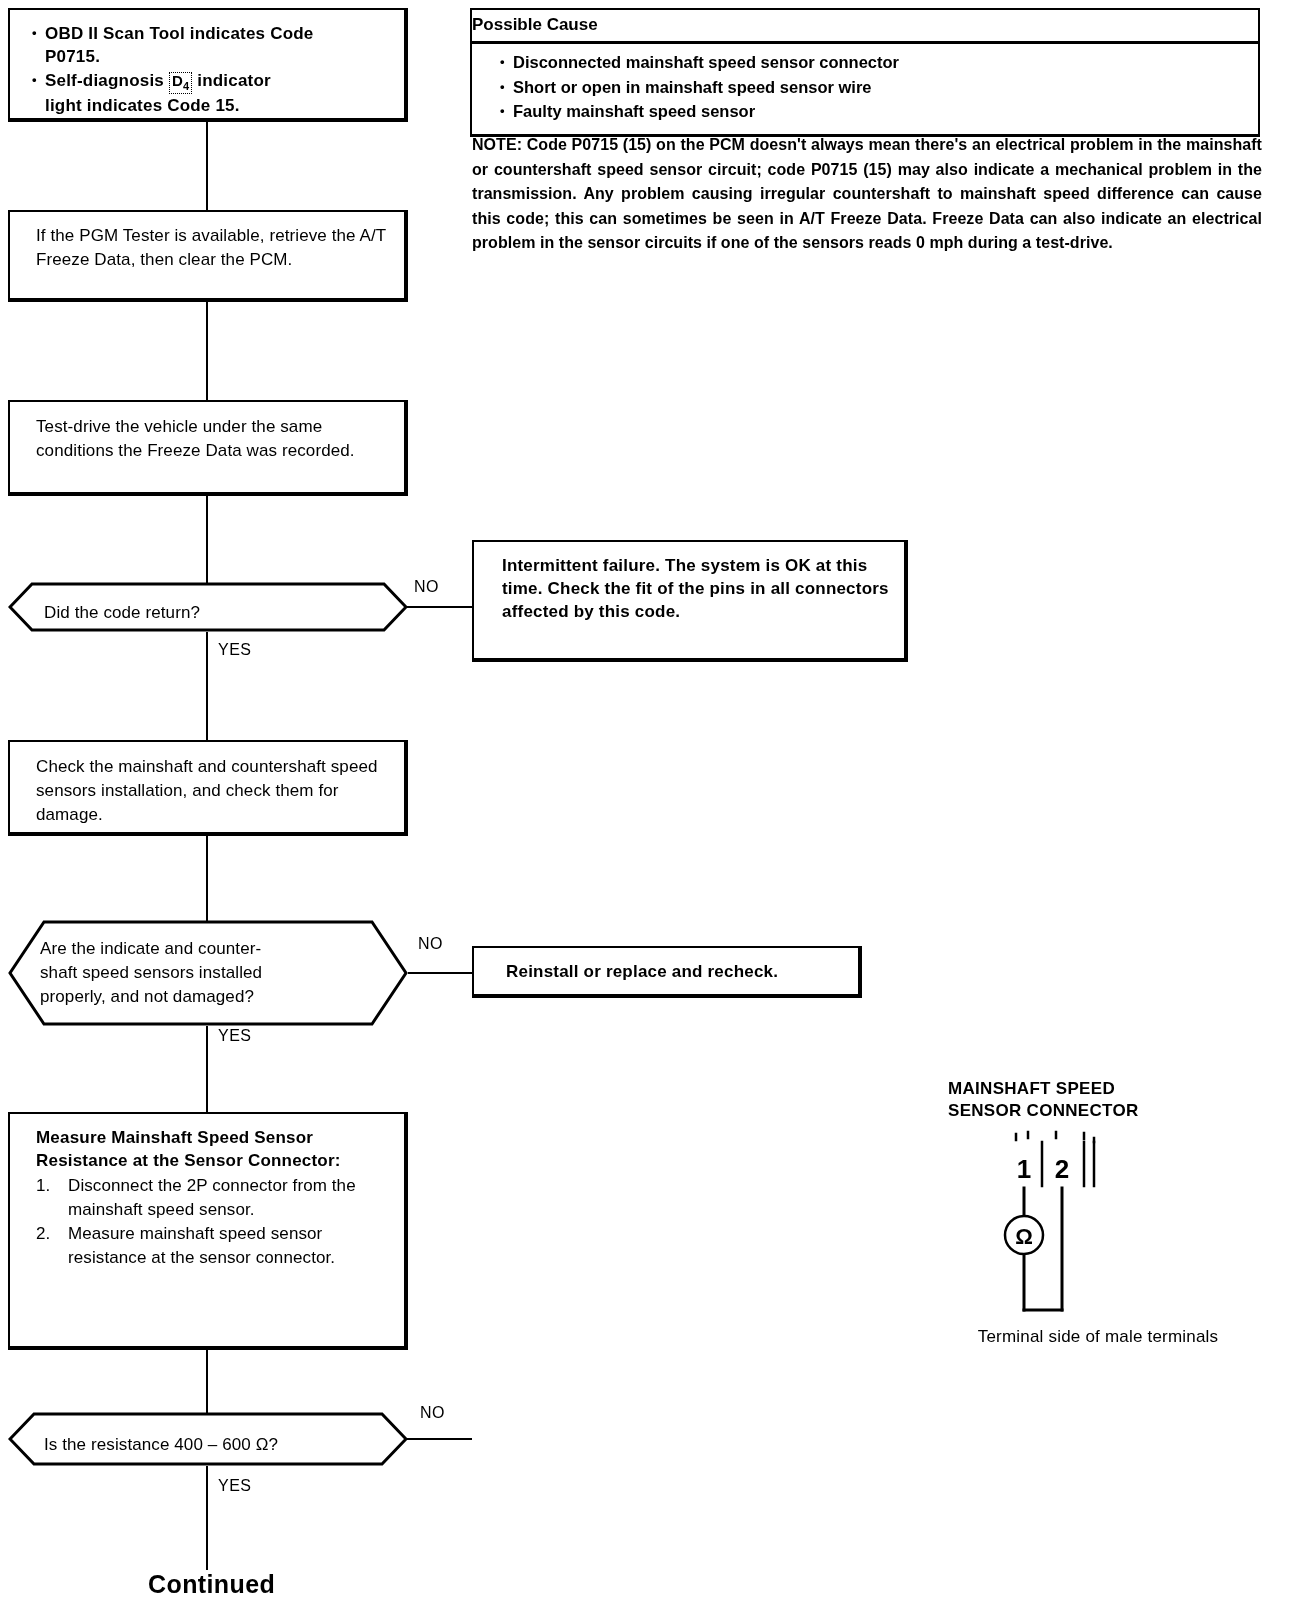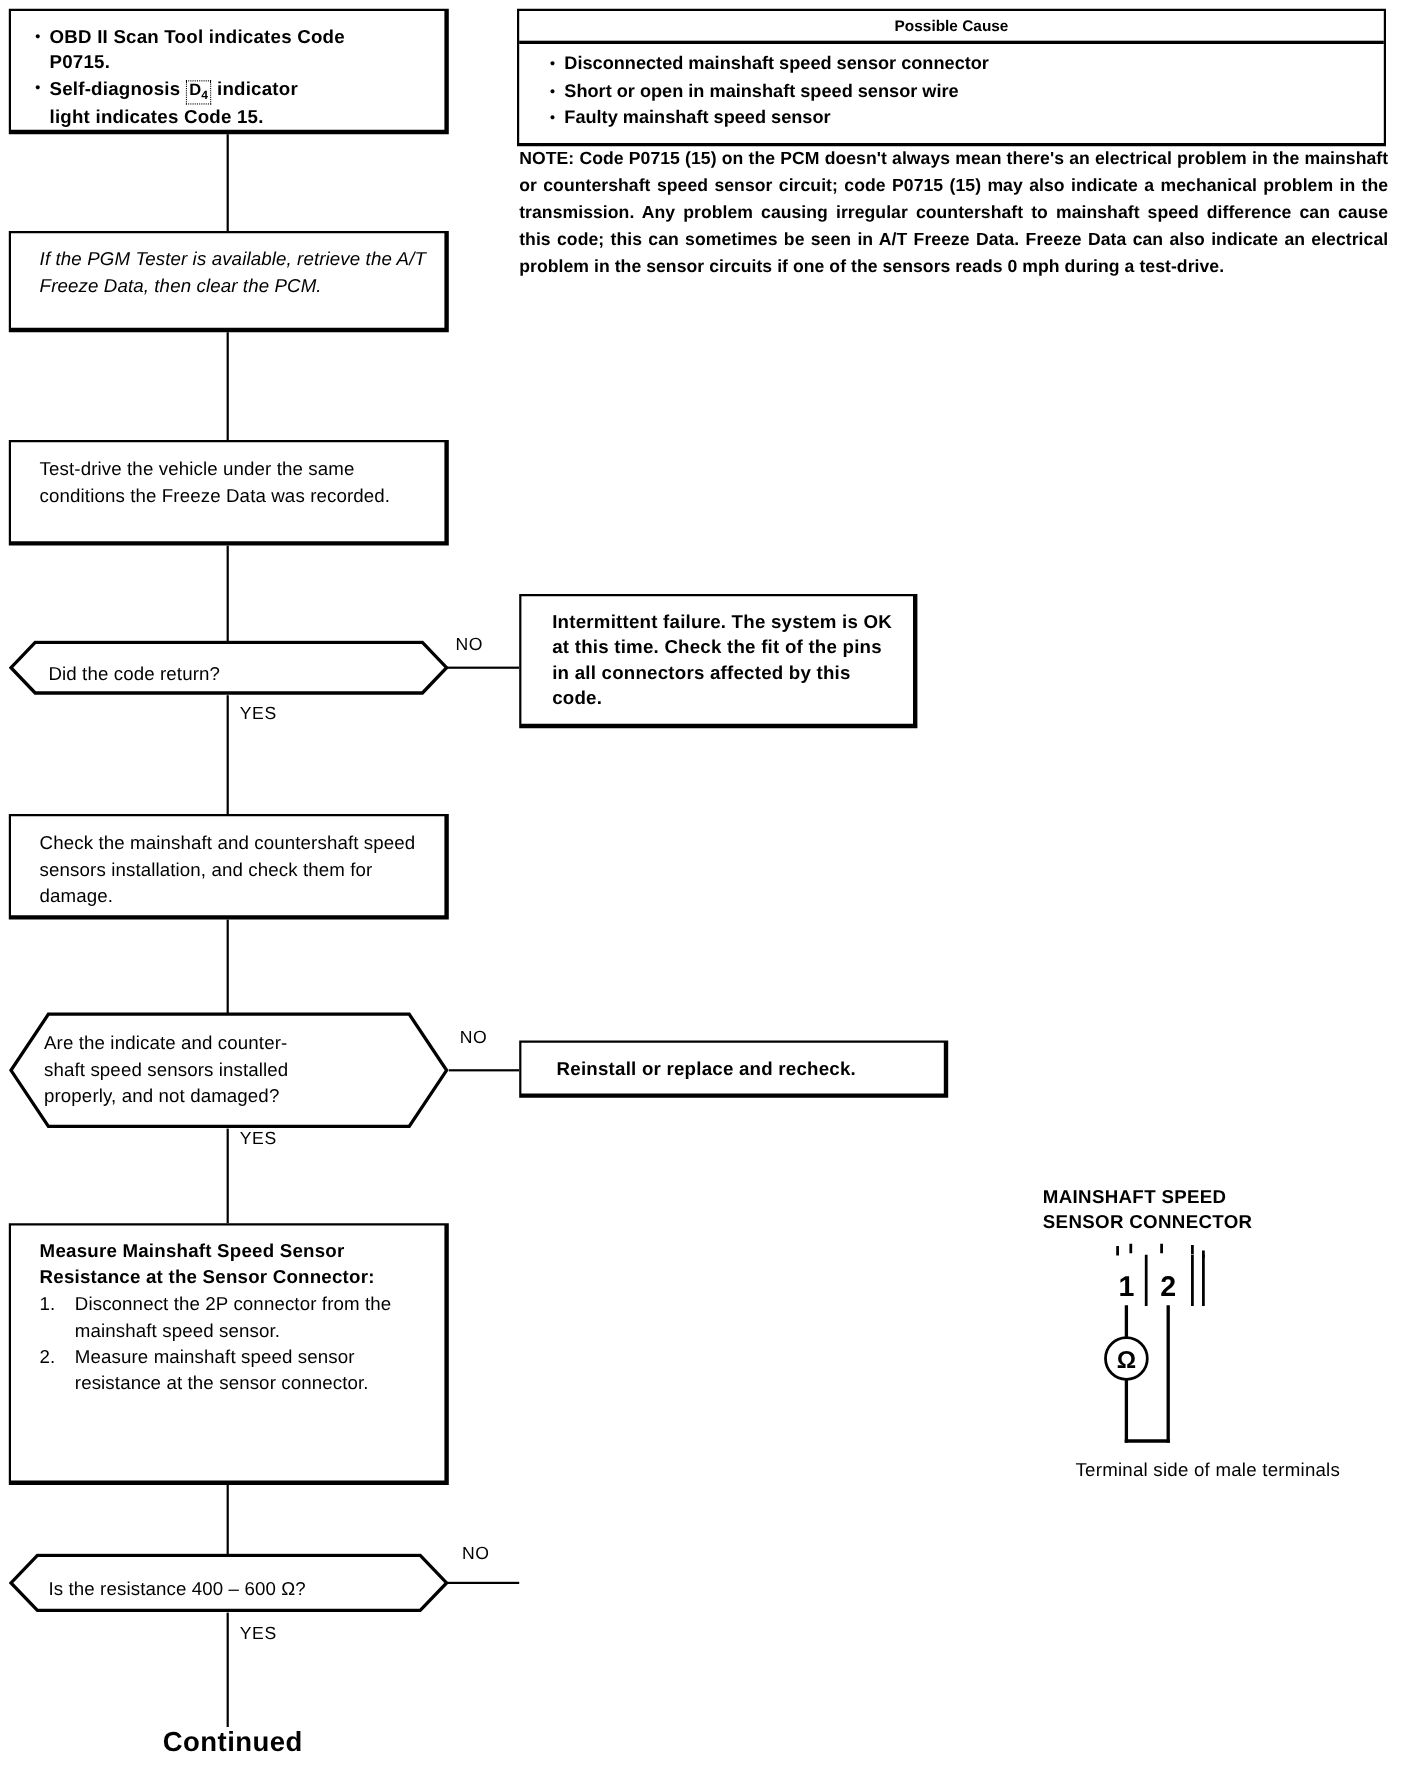--- a/index.html
+++ b/index.html
@@ -129,23 +129,23 @@
     position: absolute;
     left: 470px;
     top: 8px;
     width: 790px;
     box-sizing: border-box;
     border: 2px solid #000;
     border-bottom-width: 3px;
     background: #fff;
   }
   #pc-head {
-    text-align: center;
-    font-weight: bold;
-    font-size: 14px;
+    text-align: left;
+    font-weight: bold;
+    font-size: 17px;
     padding: 5px 0 6px 0;
     border-bottom: 3px solid #000;
   }
   #pc-body {
     padding: 7px 0 9px 28px;
   }
   #pc-body li { font-weight: bold; font-size: 16.5px; line-height: 23.5px; }
 
   
   #note-block {
@@ -228,21 +228,21 @@
         <li>Short or open in mainshaft speed sensor wire</li>
         <li>Faulty mainshaft speed sensor</li>
       </ul>
     </div>
   </div>
 
   <div id="note-block" class="t-note">NOTE: Code P0715 (15) on the PCM doesn't always mean there's an electrical problem in the mainshaft or countershaft speed sensor circuit; code P0715 (15) may also indicate a mechanical problem in the transmission. Any problem causing irregular countershaft to mainshaft speed difference can cause this code; this can sometimes be seen in A/T Freeze Data. Freeze Data can also indicate an electrical problem in the sensor circuits if one of the sensors reads 0 mph during a test-drive.</div>
 
   <div class="vline" style="left:206px; top:122px; height:88px;"></div>
 
-  <div class="pbox" id="pgm-box" style="left:8px; top:210px; width:400px; height:92px;font-style:italic;">
+  <div class="pbox" id="pgm-box" style="left:8px; top:210px; width:400px; height:92px;">
     <div class="pbox-inner t-reg" style="padding:12px 12px 10px 26px;">
       <span>If the PGM Tester is available, retrieve the A/T Freeze Data, then clear the PCM.</span>
     </div>
   </div>
 
   <div class="vline" style="left:206px; top:302px; height:100px;"></div>
 
   <div class="pbox" id="testdrive-box" style="left:8px; top:400px; width:400px; height:96px;">
     <div class="pbox-inner t-reg" style="padding:13px 12px 10px 26px;">
       <span>Test-drive the vehicle under the same conditions the Freeze Data was recorded.</span>
@@ -256,21 +256,21 @@
       <polygon points="24,2 376,2 398,25 376,48 24,48 2,25" fill="#ffffff" stroke="#000000" stroke-width="3"></polygon>
     </svg>
     <div class="hextext center">
       <div class="t-reg">Did the code return?</div>
     </div>
   </div>
 
   <div class="hline" style="left:406px; top:606px; width:66px;"></div>
   <div class="branchlabel" style="left:414px; top:578px;">NO</div>
 
-  <div class="pbox" id="intermittent-box" style="left:472px; top:540px; width:362px; height:122px;">
+  <div class="pbox" id="intermittent-box" style="left:472px; top:540px; width:436px; height:122px;">
     <div class="pbox-inner t-bold" style="padding:12px 10px 10px 28px;">
       <span>Intermittent failure. The system is OK at this time. Check the fit of the pins in all connectors affected by this code.</span>
     </div>
   </div>
 
   <div class="vline" style="left:206px; top:632px; height:110px;"></div>
   <div class="branchlabel" style="left:218px; top:641px;">YES</div>
 
   <div class="pbox" id="check-sensors-box" style="left:8px; top:740px; width:400px; height:96px;">
     <div class="pbox-inner t-reg" style="padding:13px 12px 10px 26px;">

